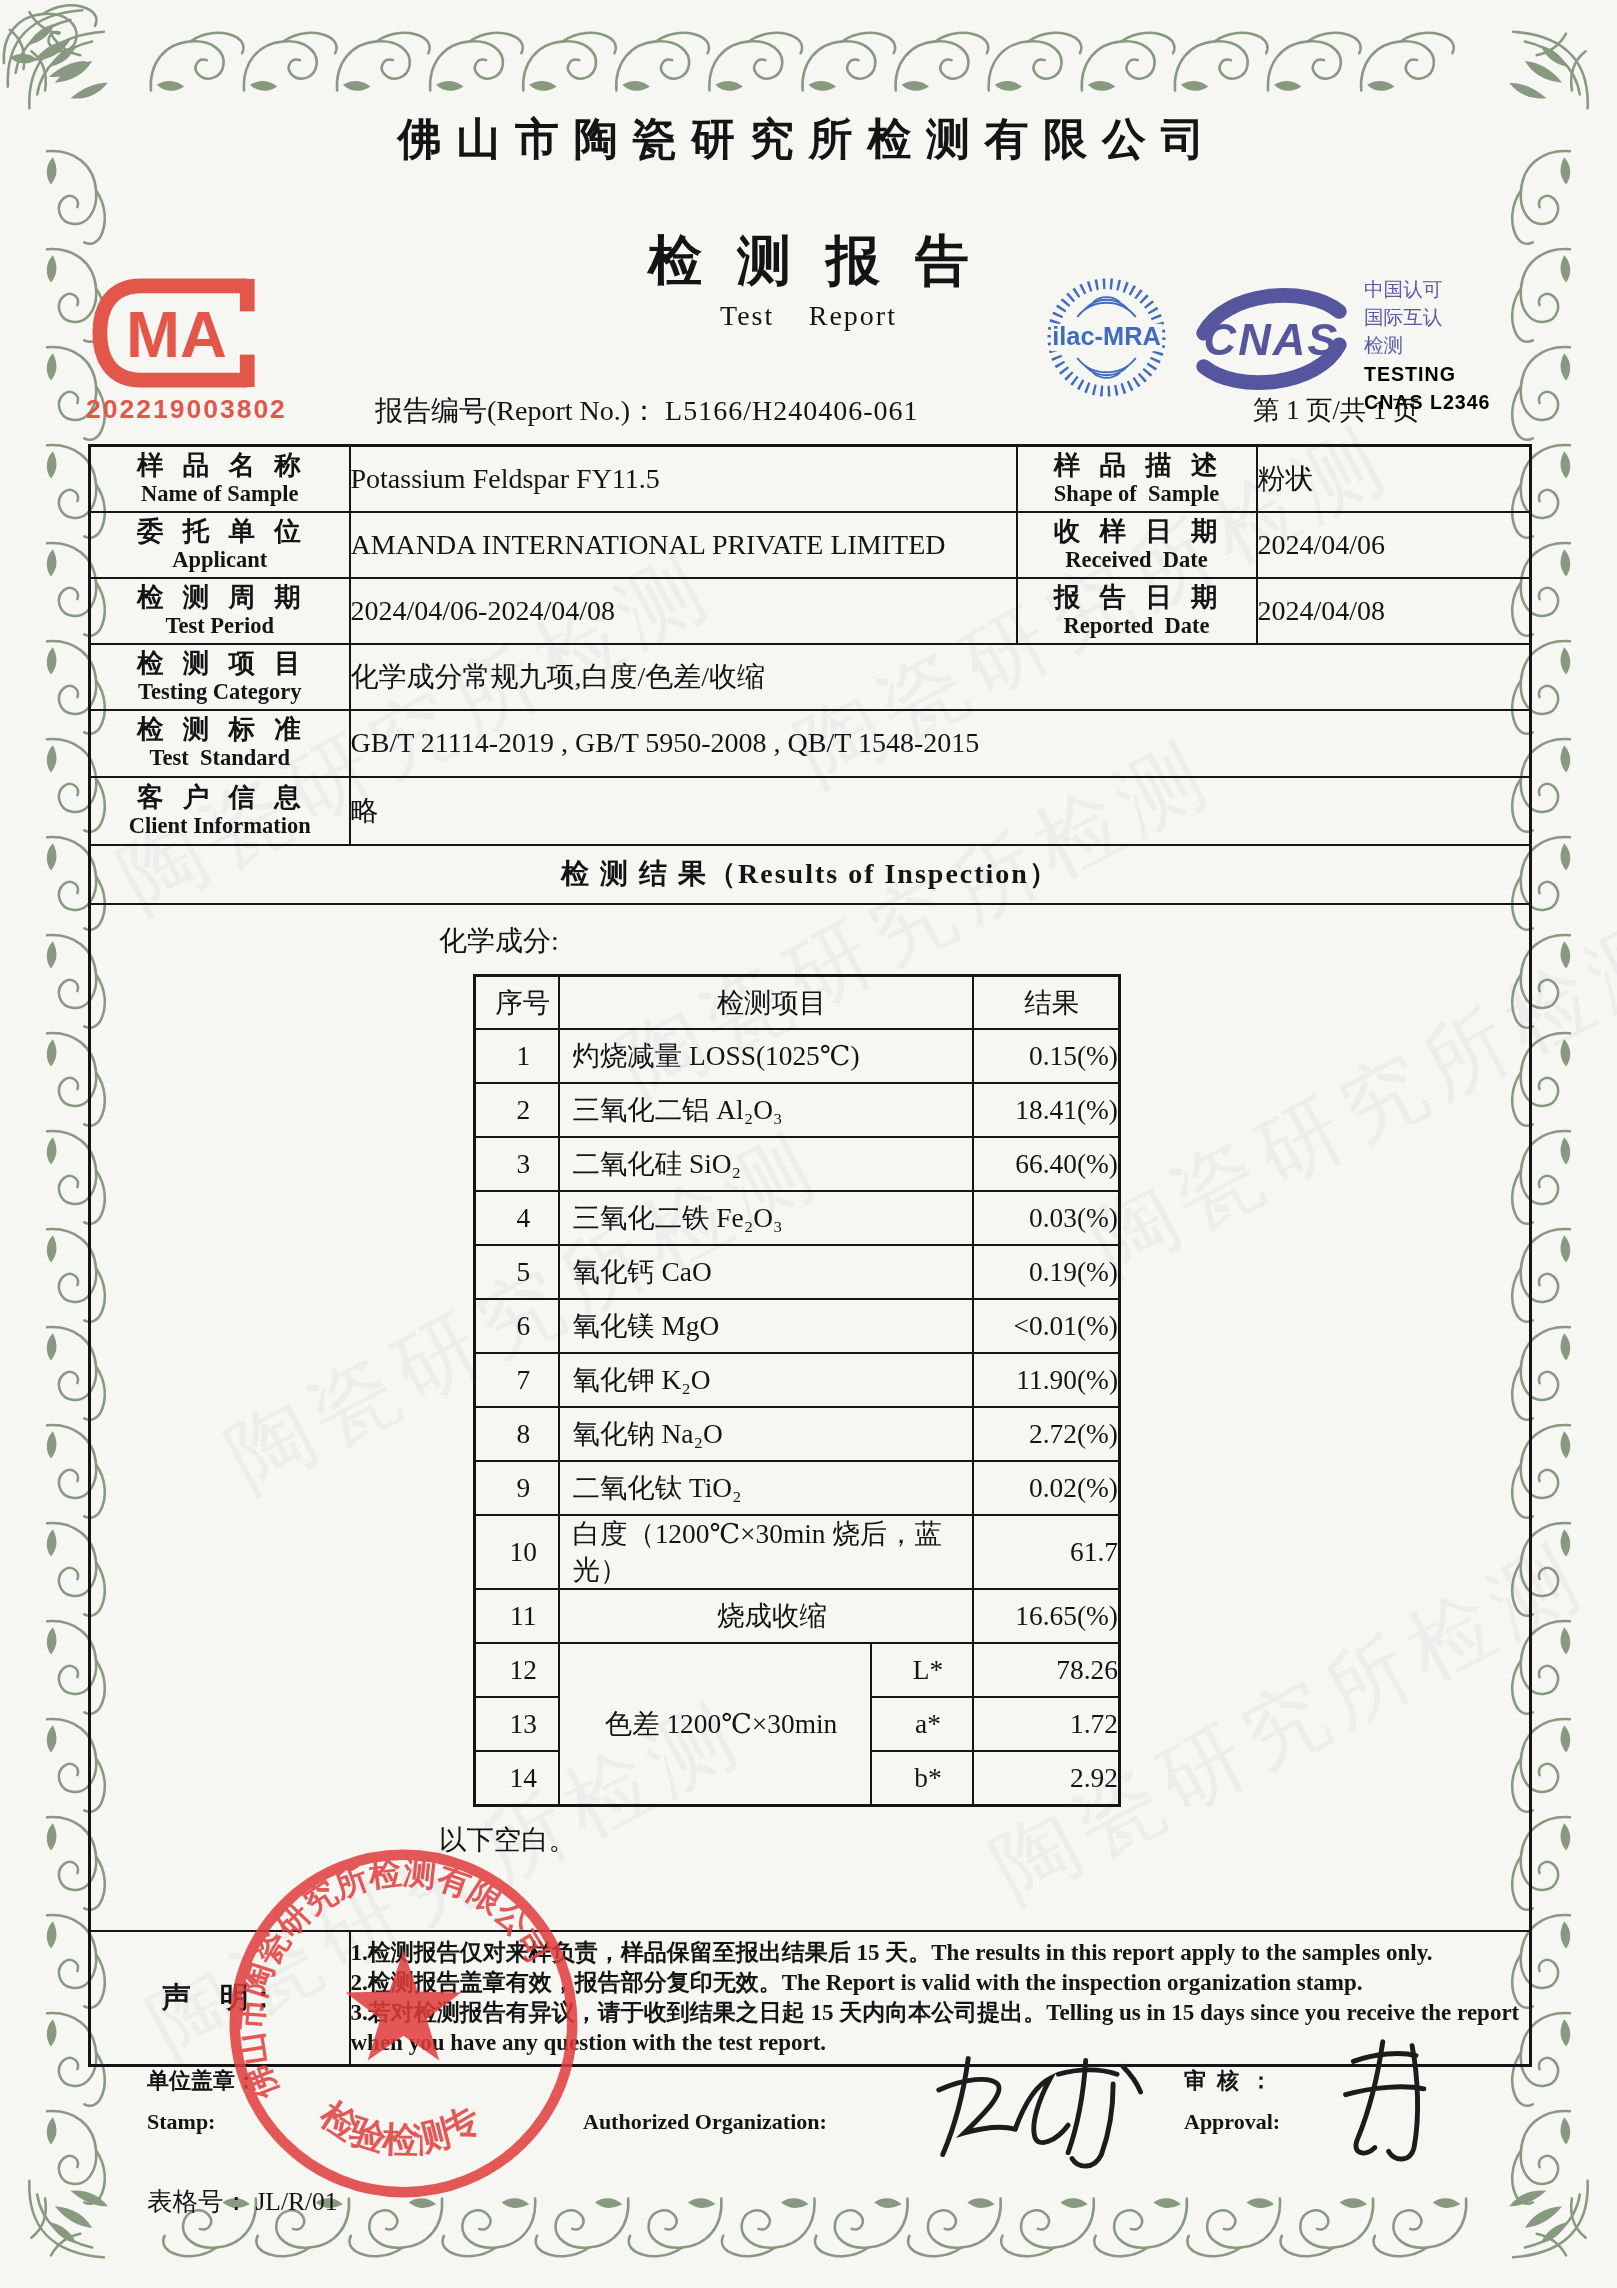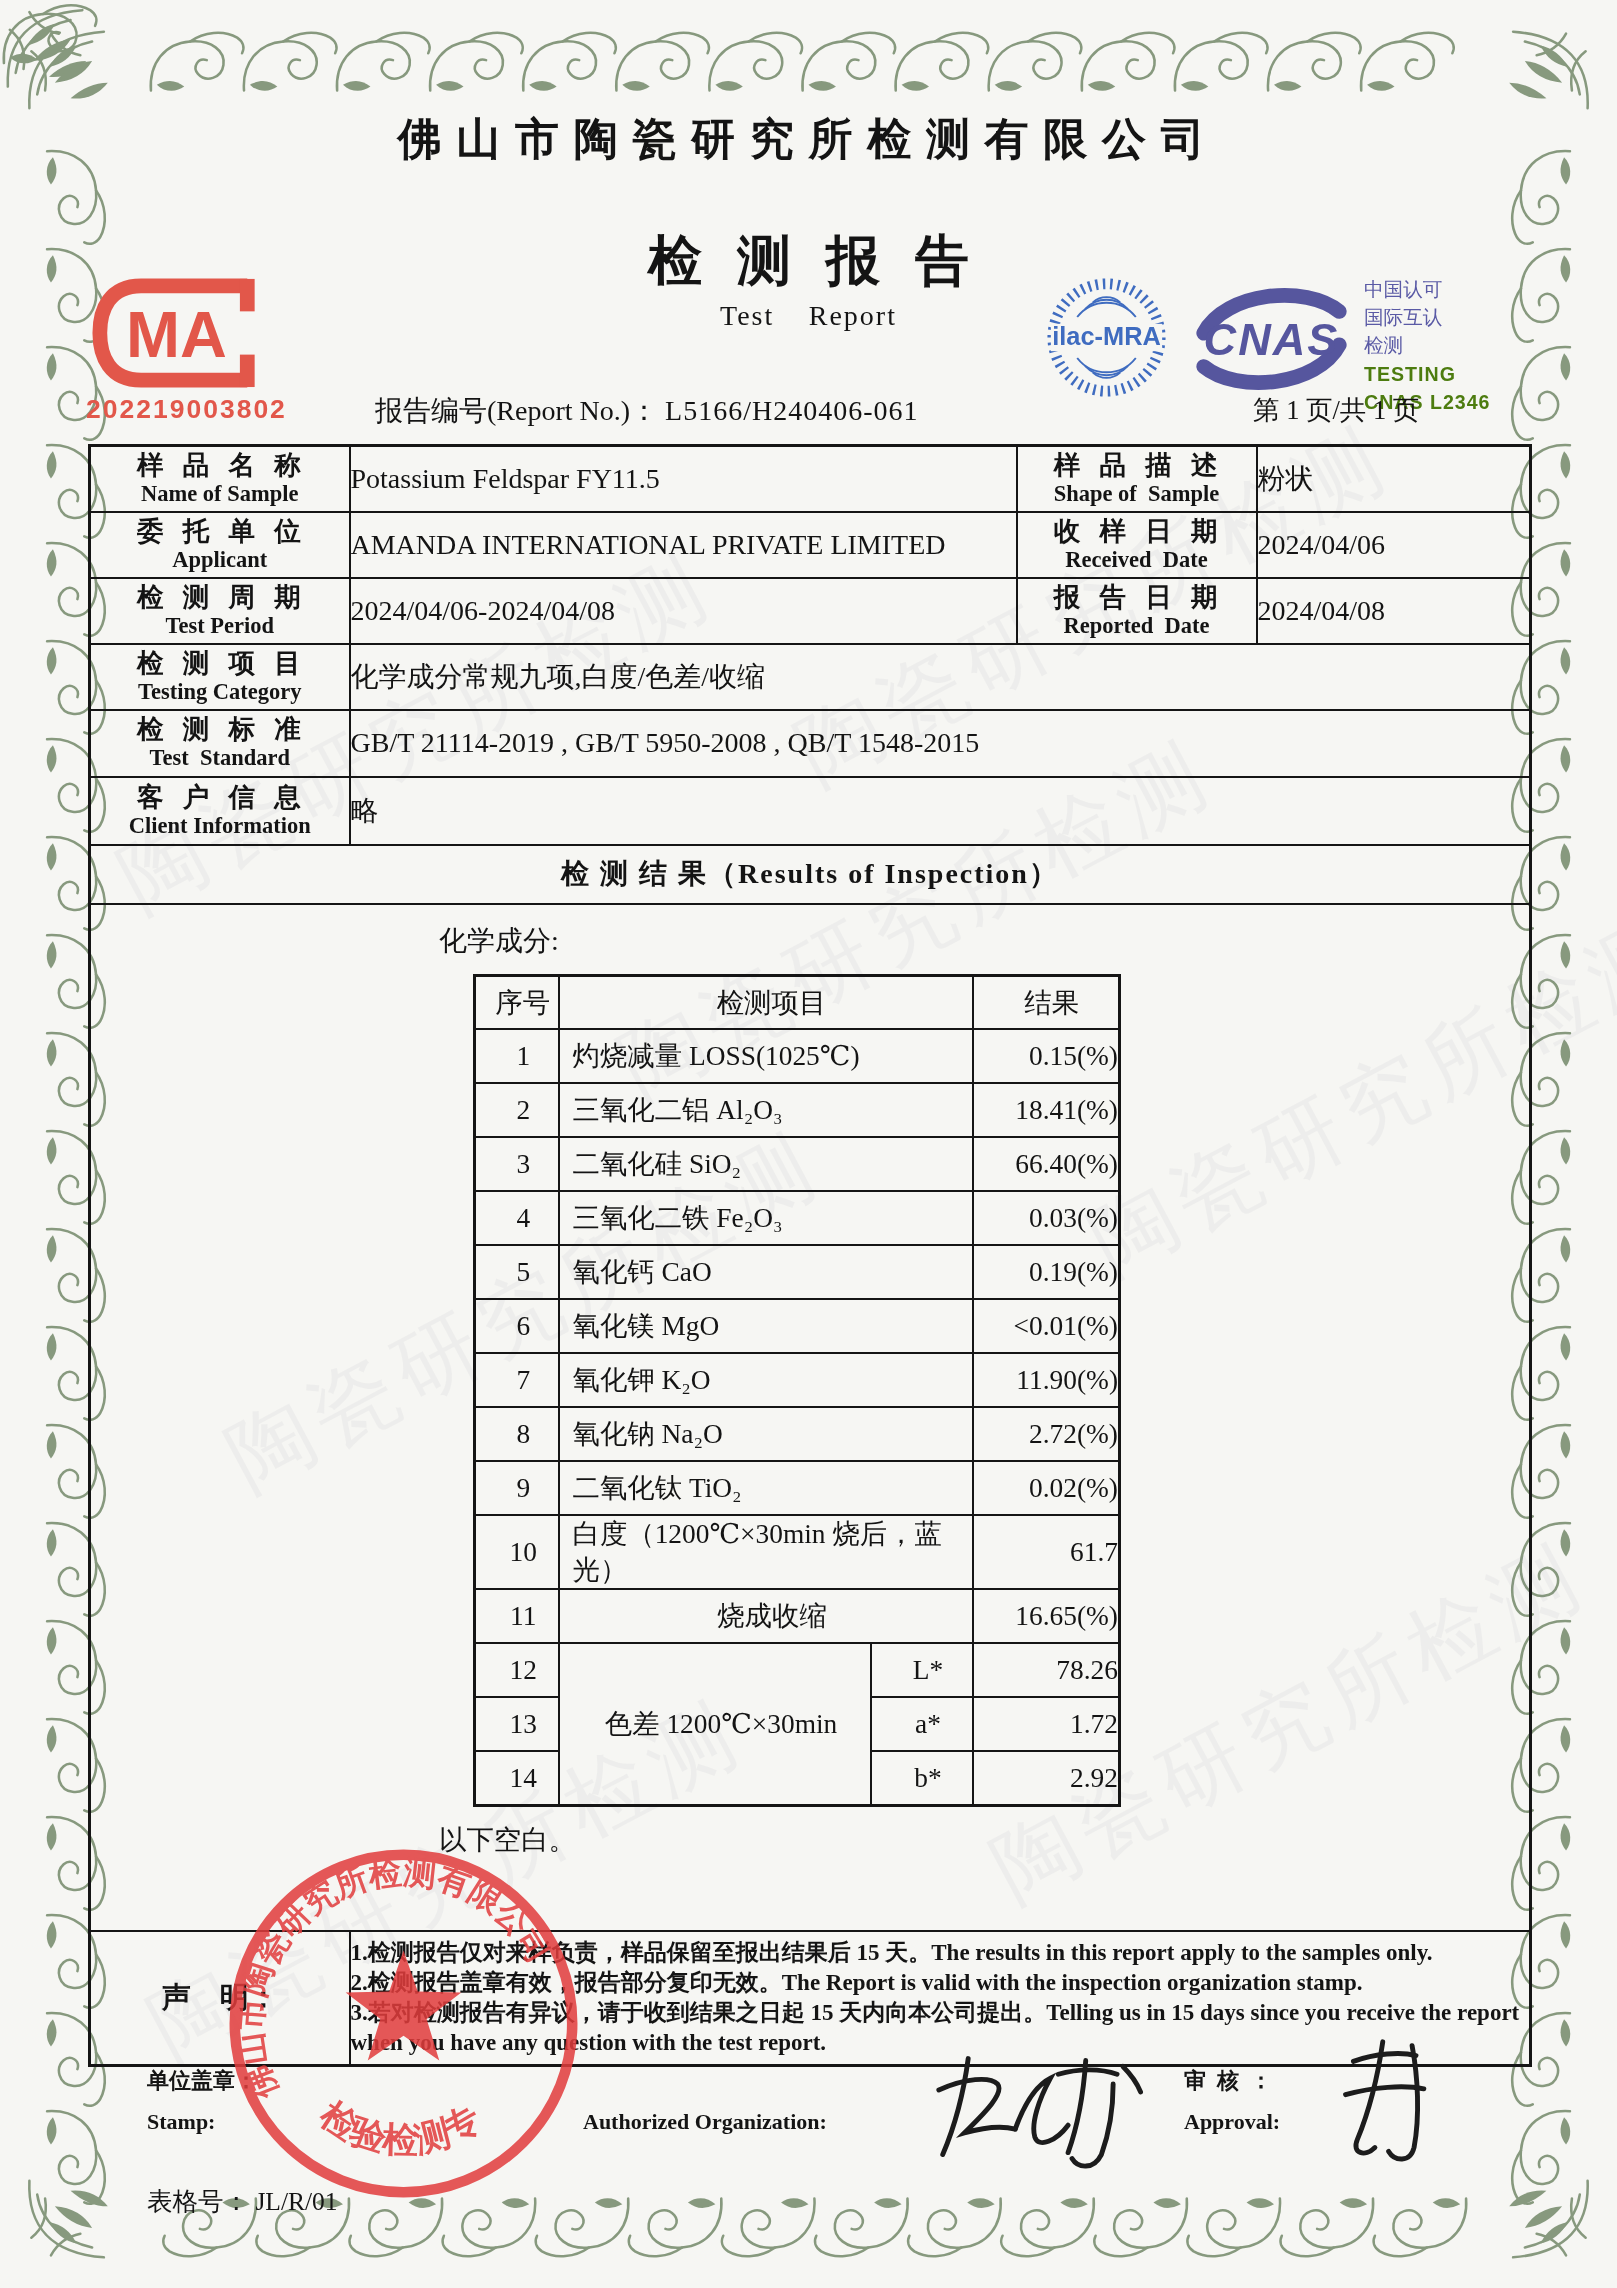--- a/index.html
+++ b/index.html
@@ -11,21 +11,21 @@
   
   .company-cn{top:110px;font-size:44px;font-weight:bold;letter-spacing:14.7px;}
   .company-en{top:174px;font-size:30px;letter-spacing:1px;}
   .title-cn{top:225px;font-size:54px;font-weight:bold;letter-spacing:35px;text-indent:35px;}
   .title-en{top:300px;font-size:28px;word-spacing:25.5px;letter-spacing:2px;}
   .report-line{left:375px;top:392px;font-size:28px;}
   .page-info{left:1253px;top:392px;font-size:26.5px;}
   .cma-num{left:86px;top:394px;width:176px;text-align:center;font-size:26.5px;font-weight:bold;
            letter-spacing:2px;color:#e2574a;font-family:"Liberation Sans",sans-serif;}
   .accr{left:1364px;top:276px;font-size:19.6px;line-height:28px;color:#5a5aa5;}
-  .accr .dark{color:#4d7c0f;font-weight:bold;font-family:"Liberation Sans",sans-serif;letter-spacing:1px;}
+  .accr .dark{color:#000000;font-weight:bold;font-family:"Liberation Sans",sans-serif;letter-spacing:1px;}
 
   
   table{border-collapse:collapse;table-layout:fixed;}
   .info-table{position:absolute;left:88px;top:444px;width:1441px;border:3.9px solid #151515;}
   .info-table td{border:2px solid #151515;padding:0;}
   .lbl{ text-align:center;font-weight:bold;}
   .lbl .cn{font-size:26.5px;letter-spacing:2px;white-space:pre;line-height:31px;}
   .lbl .en{font-size:22.5px;white-space:pre;line-height:26.5px;font-family:"Liberation Serif",serif;}
   .val{font-size:28px;padding-left:17.6px;}
   .section-row{text-align:center;font-weight:bold;font-size:28px;letter-spacing:2px;}

